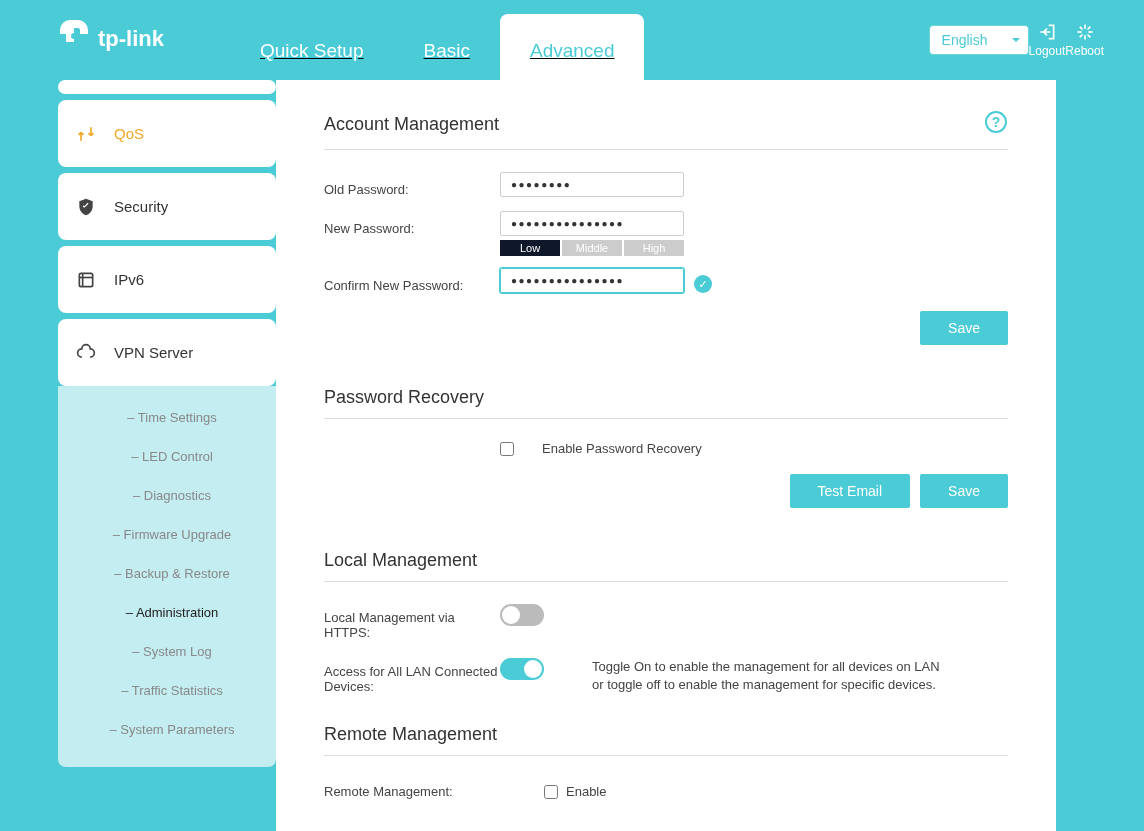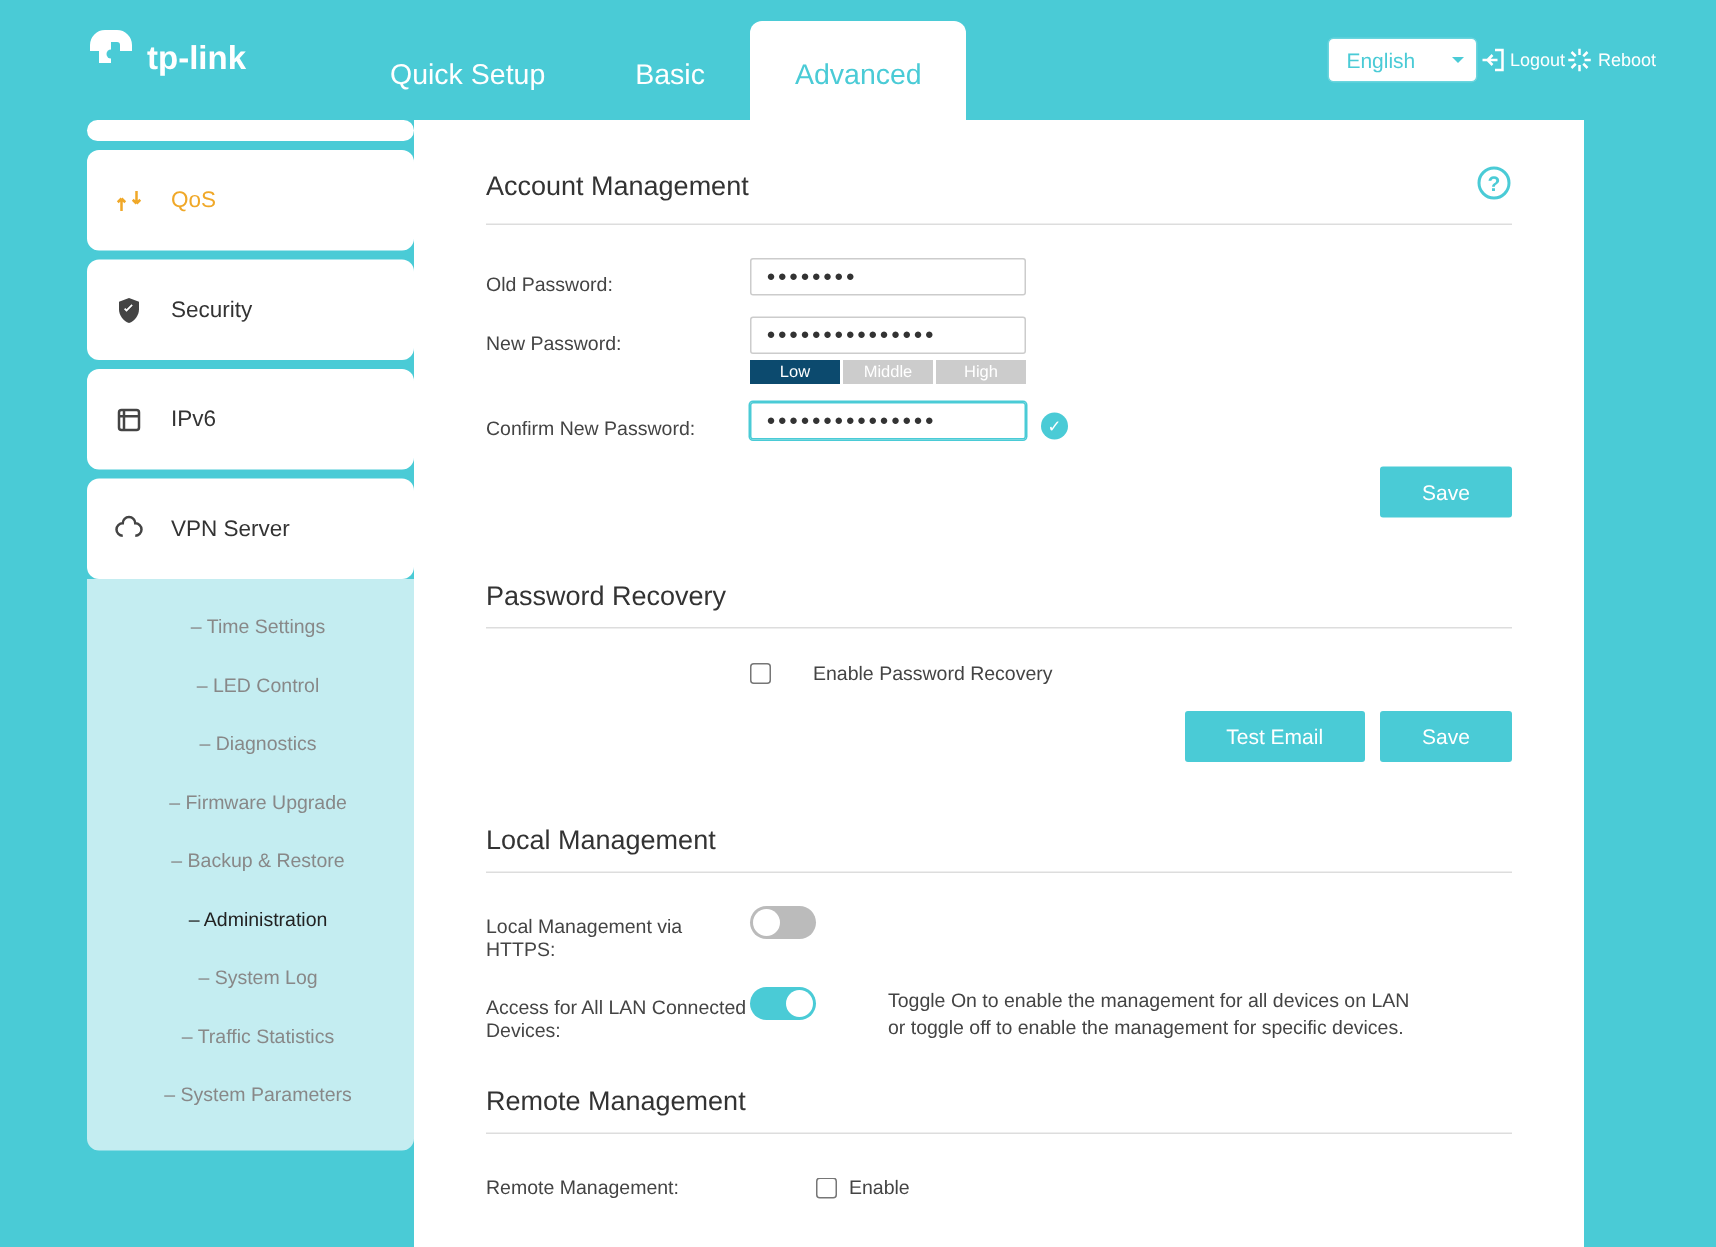--- a/index.html
+++ b/index.html
@@ -1,26 +1,26 @@
 <!DOCTYPE html>
 <html><head>
 <meta charset="utf-8">
 <style>
 * { box-sizing: border-box; margin: 0; padding: 0; }
 body { font-family: -apple-system, BlinkMacSystemFont, "Segoe UI", Arial, sans-serif; background: #4acbd6; width: 1144px; height: 831px; overflow: hidden; font-size: 14px; }
 .topbar { display: flex; align-items: center; height: 80px; padding: 0 40px 0 60px; }
 .logo { display: flex; align-items: center; color: #000000; }
 .logo svg { width: 130px; height: 48px; }
-.navtabs { display: flex; margin-left: 40px; align-items: flex-end; height: 80px; }
+.navtabs { display: flex; margin-left: 40px; align-items: flex-end; height: 80px; text-decoration: underline; }
 .navtab { color: #fff; padding: 26px 30px 18px; font-size: 19px; cursor: pointer; }
 .navtab.active { background: #fff; color: #4acbd6; border-radius: 8px 8px 0 0; }
 .topright { margin-left: auto; display: flex; align-items: center; }
 .lang { background: #fff; border-radius: 4px; border: 1px solid #6bd5de; padding: 6px 28px 6px 12px; color: #4acbd6; font-size: 14px; position: relative; cursor: pointer; min-width: 100px; }
 .lang::after { content: ''; position: absolute; right: 8px; top: 12px; border: 4px solid transparent; border-top-color: #4acbd6; }
-.topicon { display: flex; flex-direction: row; align-items: center; color: #fff; cursor: pointer; font-size: 12px; gap: 2px; }
+.topicon { display: flex; flex-direction: column; align-items: center; color: #fff; cursor: pointer; font-size: 12px; gap: 2px; }
 .topicon svg { width: 20px; height: 20px; }
 .layout { display: flex; }
 .sidebar { width: 218px; margin-left: 58px; display: flex; flex-direction: column; gap: 6px; }
 .navitem { background: #fff; border-radius: 8px; padding: 16px 18px; display: flex; align-items: center; gap: 18px; cursor: pointer; font-size: 15px; color: #333; height: 67px; }
 .navitem svg { width: 20px; height: 20px; flex-shrink: 0; }
 .navitem.qos { color: #f0a828; }
 .navitem.qos svg { color: #f0a828; }
 .navitem.active { background: #ffb400; color: #222; border-radius: 8px 8px 0 0; margin-bottom: 0; }
 .navitem.blank { height: 14px; padding: 0; }
 .subnav { background: #c4edf1; border-radius: 0 0 8px 8px; padding: 12px 0 18px; margin-top: -6px; }
@@ -32,21 +32,21 @@
 .help-icon { color: #4acbd6; cursor: pointer; }
 .help-icon svg { width: 24px; height: 24px; }
 .formrow { display: flex; align-items: flex-end; margin-bottom: 14px; }
 .formrow.tight { margin-bottom: 4px; }
 .flabel { width: 176px; font-size: 13px; color: #444; padding-top: 6px; }
 .finput { width: 184px; padding: 6px 10px; border: 1px solid #ccc; border-radius: 2px; font-size: 13px; font-family: inherit; outline: none; }
 .finput.focused { border-color: #4acbd6; box-shadow: 0 0 0 1px #4acbd6; }
 .dots { letter-spacing: 1.5px; font-size: 10px; }
 .strength { display: flex; gap: 2px; margin-top: 0; margin-left: 176px; margin-bottom: 12px; }
 .strength-seg { flex: none; width: 60px; text-align: center; font-size: 11px; color: #fff; padding: 2px 0; }
-.strength-seg.low { background: #0c4a6e; }
+.strength-seg.low { background: #0f172a; }
 .strength-seg.mid { background: #ccc; }
 .strength-seg.high { background: #ccc; }
 .checkok { width: 18px; height: 18px; border-radius: 50%; background: #4acbd6; display: inline-flex; align-items: center; justify-content: center; margin-left: 10px; color: #fff; font-size: 11px; margin-top: 6px; }
 .btnrow { display: flex; justify-content: flex-end; gap: 10px; margin: 18px 0 42px; }
 .btn { background: #4acbd6; color: #fff; border: none; padding: 9px 28px; font-size: 14px; cursor: pointer; border-radius: 2px; }
 .checkbox-row { display: flex; align-items: center; gap: 28px; margin-left: 176px; margin-bottom: 10px; margin-top: 10px; }
 .chk { width: 14px; height: 14px; cursor: pointer; }
 .chklabel { font-size: 13px; color: #444; }
 .toggle { position: relative; width: 44px; height: 22px; border-radius: 11px; cursor: pointer; }
 .toggle.off { background: #bbb; }

